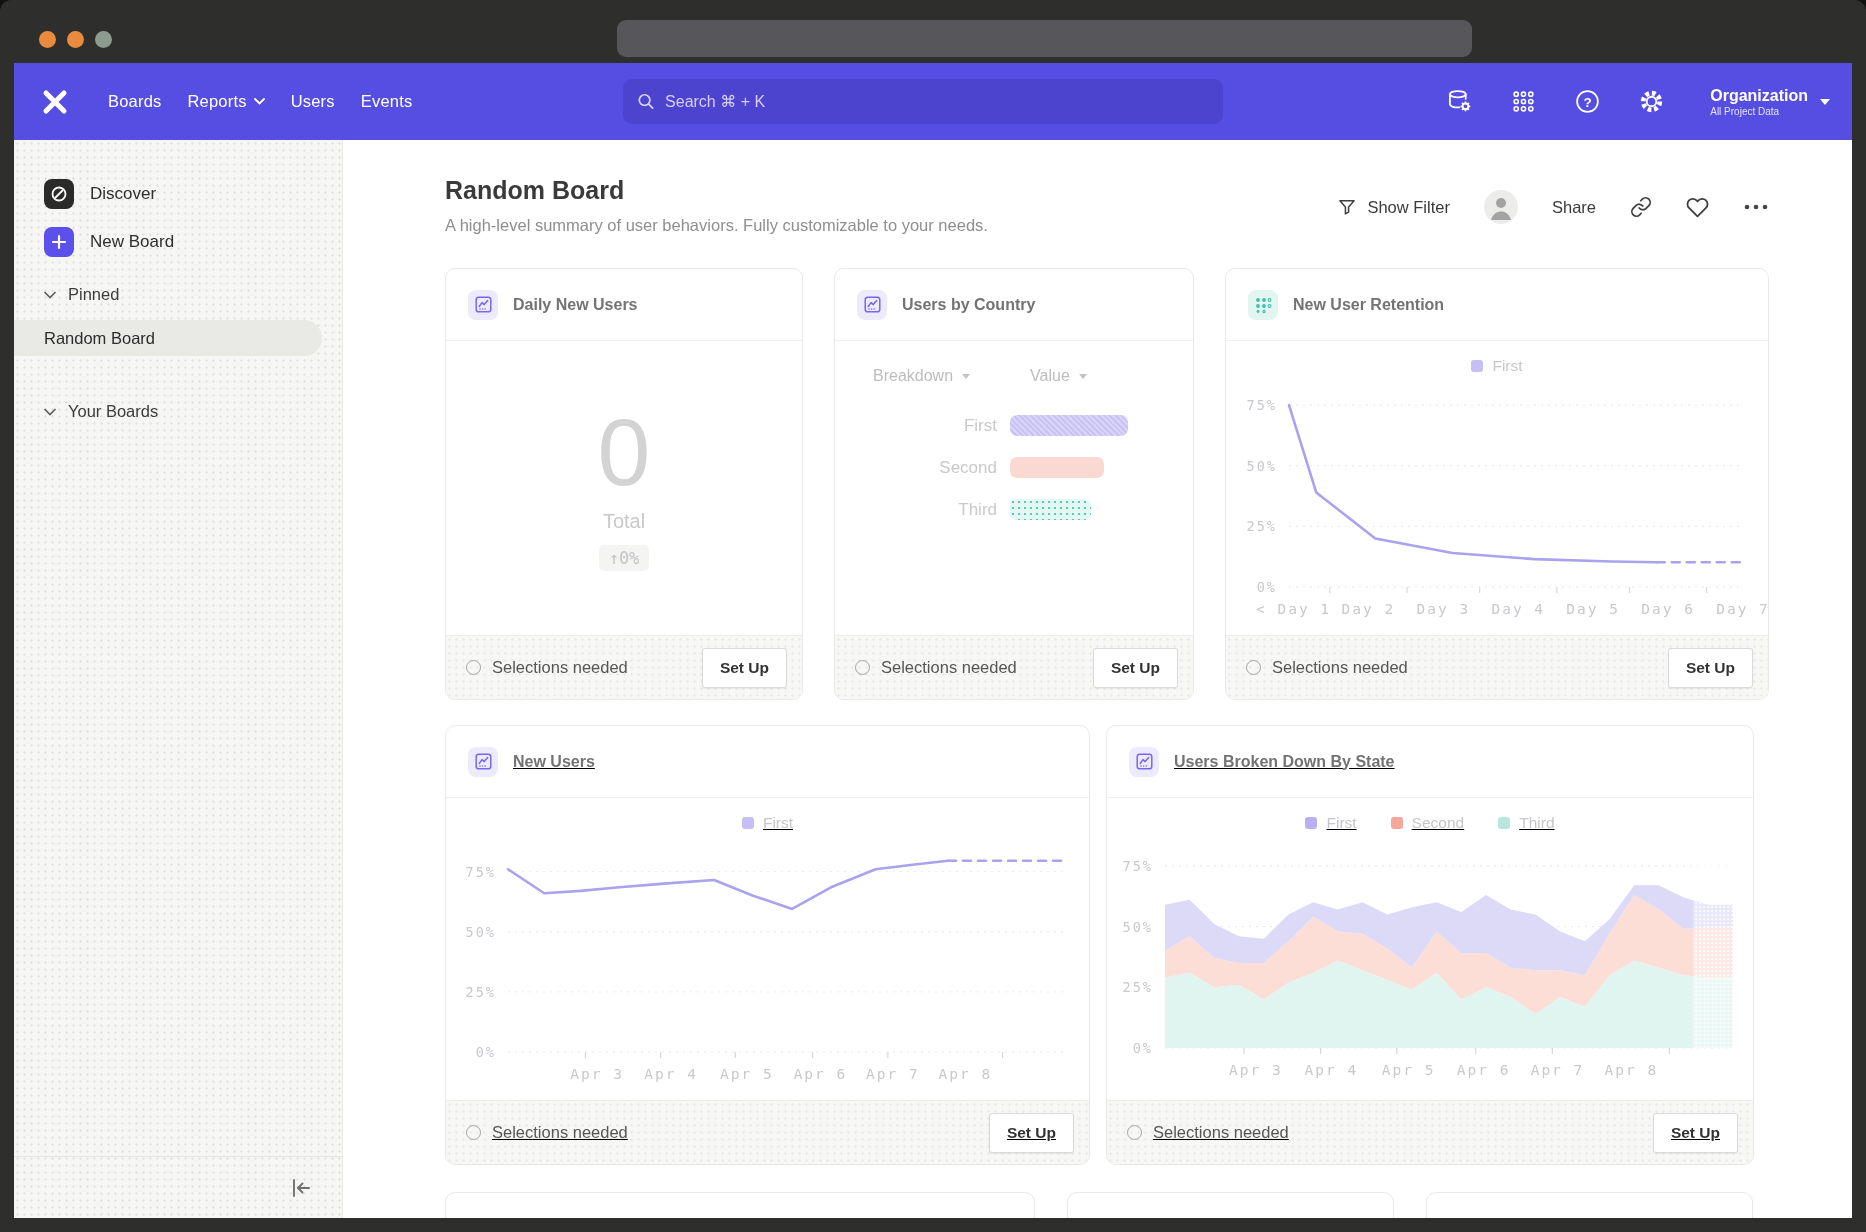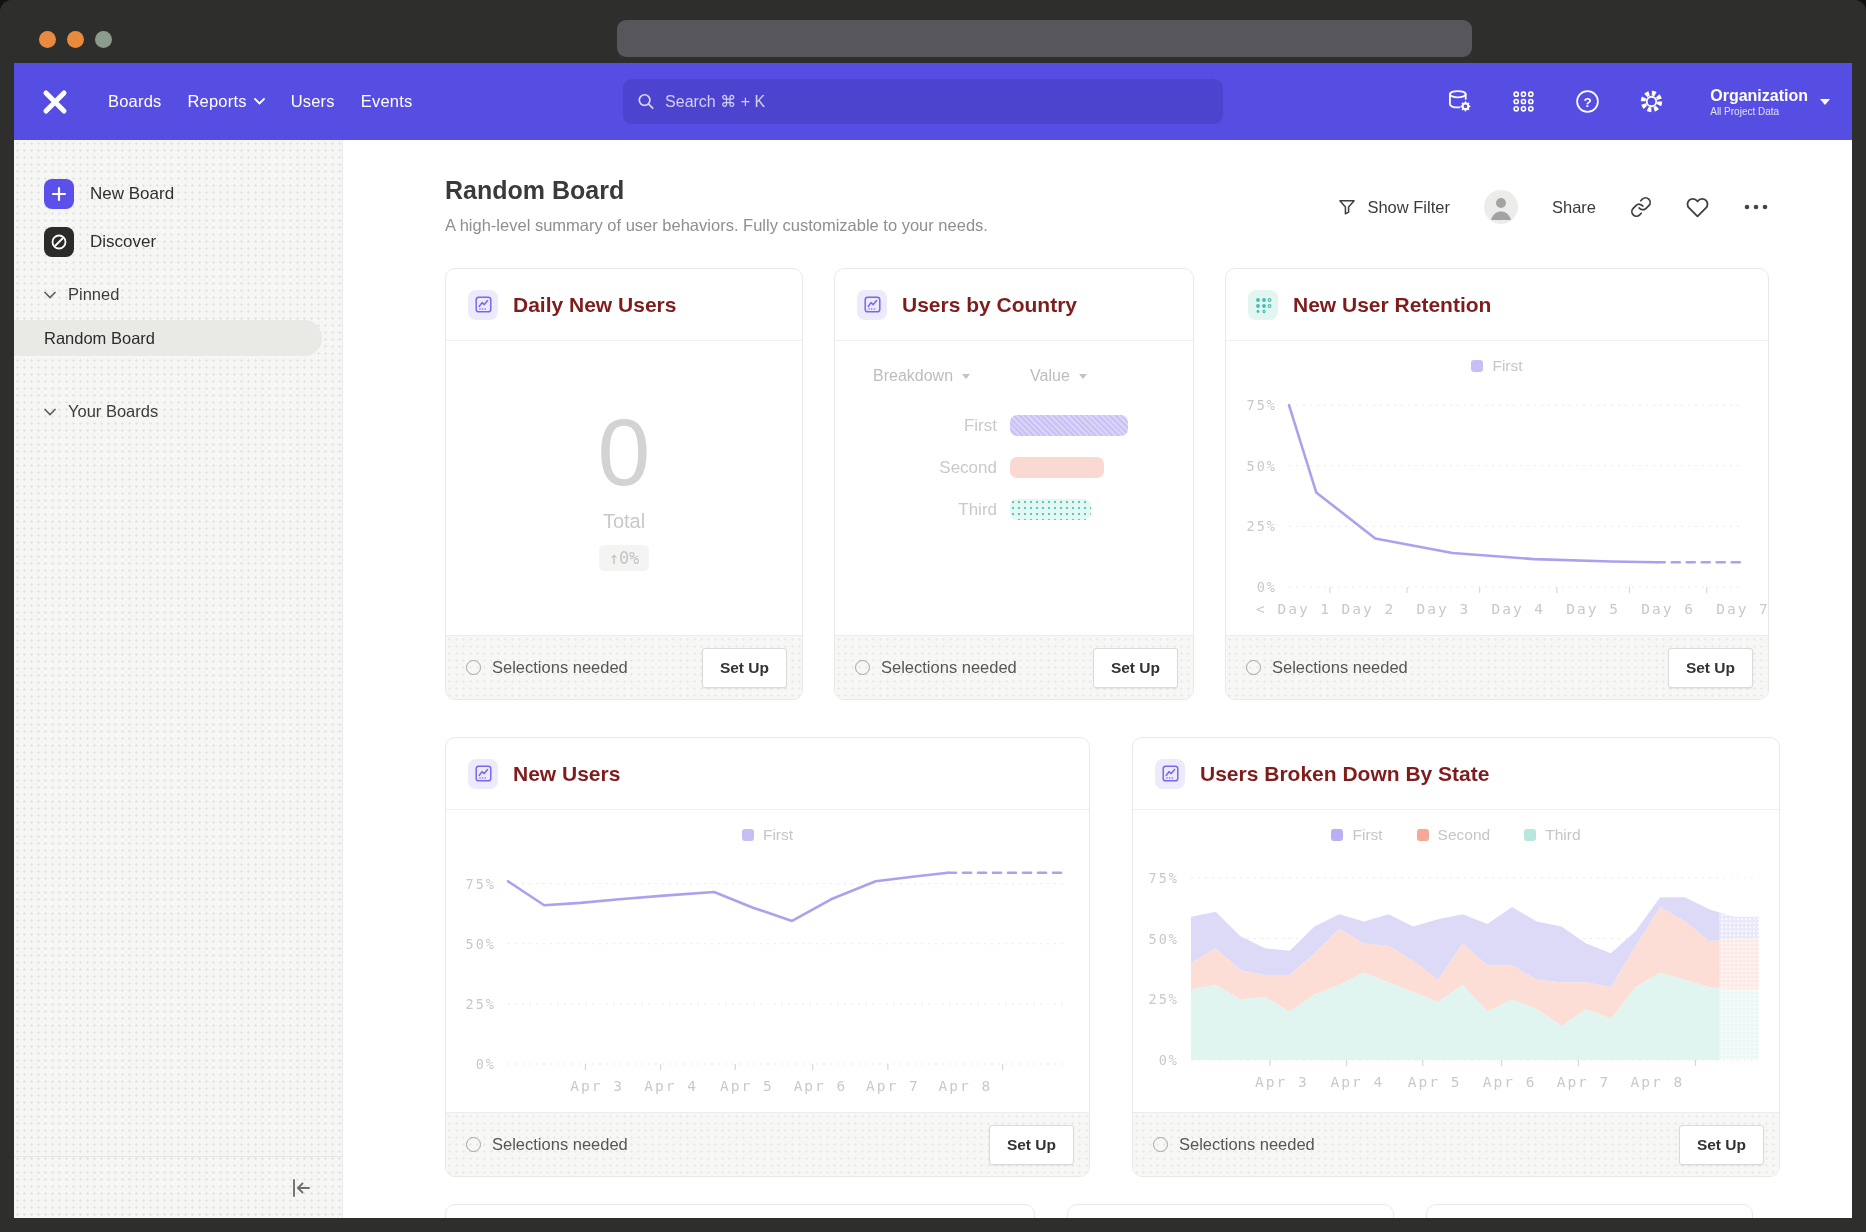--- a/index.html
+++ b/index.html
@@ -58,21 +58,21 @@
   .header-controls { position:absolute; top:50px; right:83px; display:flex; align-items:center; gap:34px; }
   .hc-item { display:flex; align-items:center; gap:10px; color:#3a3a3a; font-size:16.5px; font-weight:500; cursor:pointer; }
   .avatar { width:34px; height:34px; border-radius:50%; background:#ececeb; display:flex; align-items:flex-end;
             justify-content:center; overflow:hidden; }
   .rows { position:absolute; left:102px; top:128px; }
   .card-row { display:flex; }
   .card { background:#fff; border:1px solid #e9e9e7; border-radius:10px; overflow:hidden;
           display:flex; flex-direction:column; }
   .card-header { height:72px; flex:0 0 72px; display:flex; align-items:center; gap:15px; padding:0 22px;
                  border-bottom:1px solid #efefed; }
-  .card-title { font-size:21px; font-weight:700; color:#7f1d1d; }
+  .card-title { font-size:16px; font-weight:700; color:#737373; }
   .chart-ic { width:30px; height:30px; border-radius:8px; background:#edeafc; display:flex;
               align-items:center; justify-content:center; }
   .chart-ic.teal { background:#e2f5f1; }
   .card-body { flex:1; position:relative; }
   .card-footer { height:64px; flex:0 0 64px; border-top:1px solid #ececea; background:#f7f7f5;
                  background-image:radial-gradient(#eaeae7 1px, transparent 1.1px); background-size:7px 7px;
                  display:flex; align-items:center; padding:0 15px 0 20px; }
   .status-circle { width:15px; height:15px; border:1.6px solid #a3a3a3; border-radius:50%; margin-right:11px; }
   .status-text { font-size:16.5px; color:#565656; margin-right:auto; }
   .setup-btn { background:#fff; border:1px solid #dadada; border-radius:3px; padding:10px 17px;
@@ -193,35 +193,35 @@
           </span>
           <span class="caret-down"></span>
         </span>
       </div>
     </nav>
 
     <div class="body">
       <aside class="sidebar">
         <div class="side-top">
           <div class="side-row">
-            <span class="side-ic purple">
-              <svg width="18" height="18" viewBox="0 0 18 18">
-                <path d="M9 3v12M3 9h12" stroke="#fff" stroke-width="2.2" stroke-linecap="round"></path>
-              </svg>
-            </span>
-            <span class="side-label">New Board</span>
-          </div>
-          <div class="side-row">
             <span class="side-ic dark">
               <svg width="20" height="20" viewBox="0 0 20 20">
                 <circle cx="10" cy="10" r="6.5" stroke="#fff" stroke-width="1.8" fill="none"></circle>
                 <path d="M6.5 13.5 L13.5 6.5" stroke="#fff" stroke-width="1.8" stroke-linecap="round"></path>
               </svg>
             </span>
             <span class="side-label">Discover</span>
+          </div>
+          <div class="side-row">
+            <span class="side-ic purple">
+              <svg width="18" height="18" viewBox="0 0 18 18">
+                <path d="M9 3v12M3 9h12" stroke="#fff" stroke-width="2.2" stroke-linecap="round"></path>
+              </svg>
+            </span>
+            <span class="side-label">New Board</span>
           </div>
           <div class="side-section">
             <svg width="12" height="8" viewBox="0 0 12 8">
                 <path d="M1 1.5l5 5 5-5" stroke="#5f5f5f" stroke-width="1.7" fill="none" stroke-linecap="round"></path>
               </svg>
             <span>Pinned</span>
           </div>
           <div class="side-pill">
             <span>Random Board</span>
           </div>
@@ -420,21 +420,21 @@
                   </svg>
               </div>
               <div class="card-footer">
                 <span class="status-circle"></span>
                 <span class="status-text">Selections needed</span>
                 <button class="setup-btn">Set Up</button>
               </div>
             </section>
           </div>
 
-          <div class="card-row" style="gap:42px;margin-top:37px;">
+          <div class="card-row" style="gap:16px;margin-top:25px;text-decoration:underline;">
 
             <section class="card" style="width:645px;height:440px;">
               <div class="card-header">
                 <span class="chart-ic">
                   <svg width="19" height="19" viewBox="0 0 19 19">
                       <g stroke="#7668ee" stroke-width="1.5" fill="none">
                     <rect x="2.2" y="2.2" width="14.6" height="14.6" rx="2.6"></rect>
                     <polyline points="5.2,11.5 8,7.6 10.2,9.6 13.6,5.6" stroke-linecap="round" stroke-linejoin="round"></polyline>
                   </g>
                       <circle cx="6" cy="14" r=".8" fill="#7668ee"></circle>

